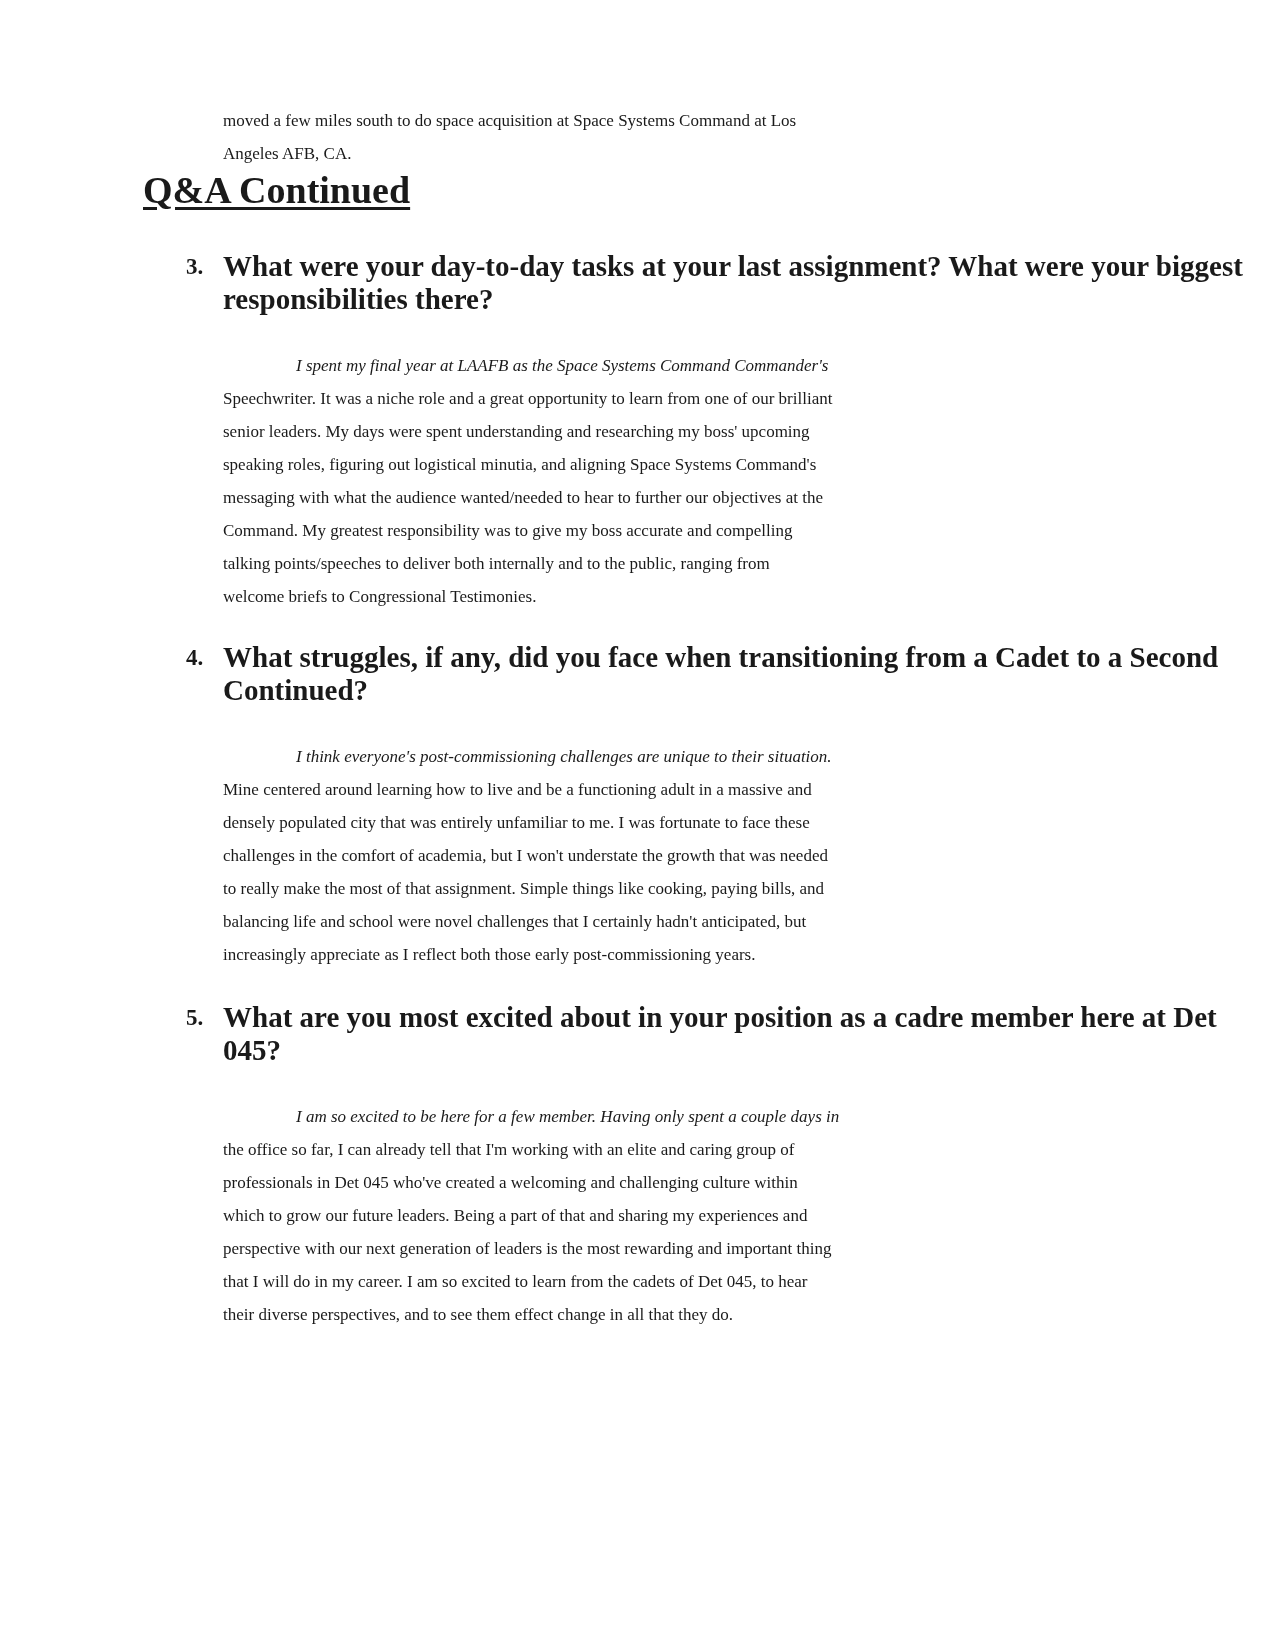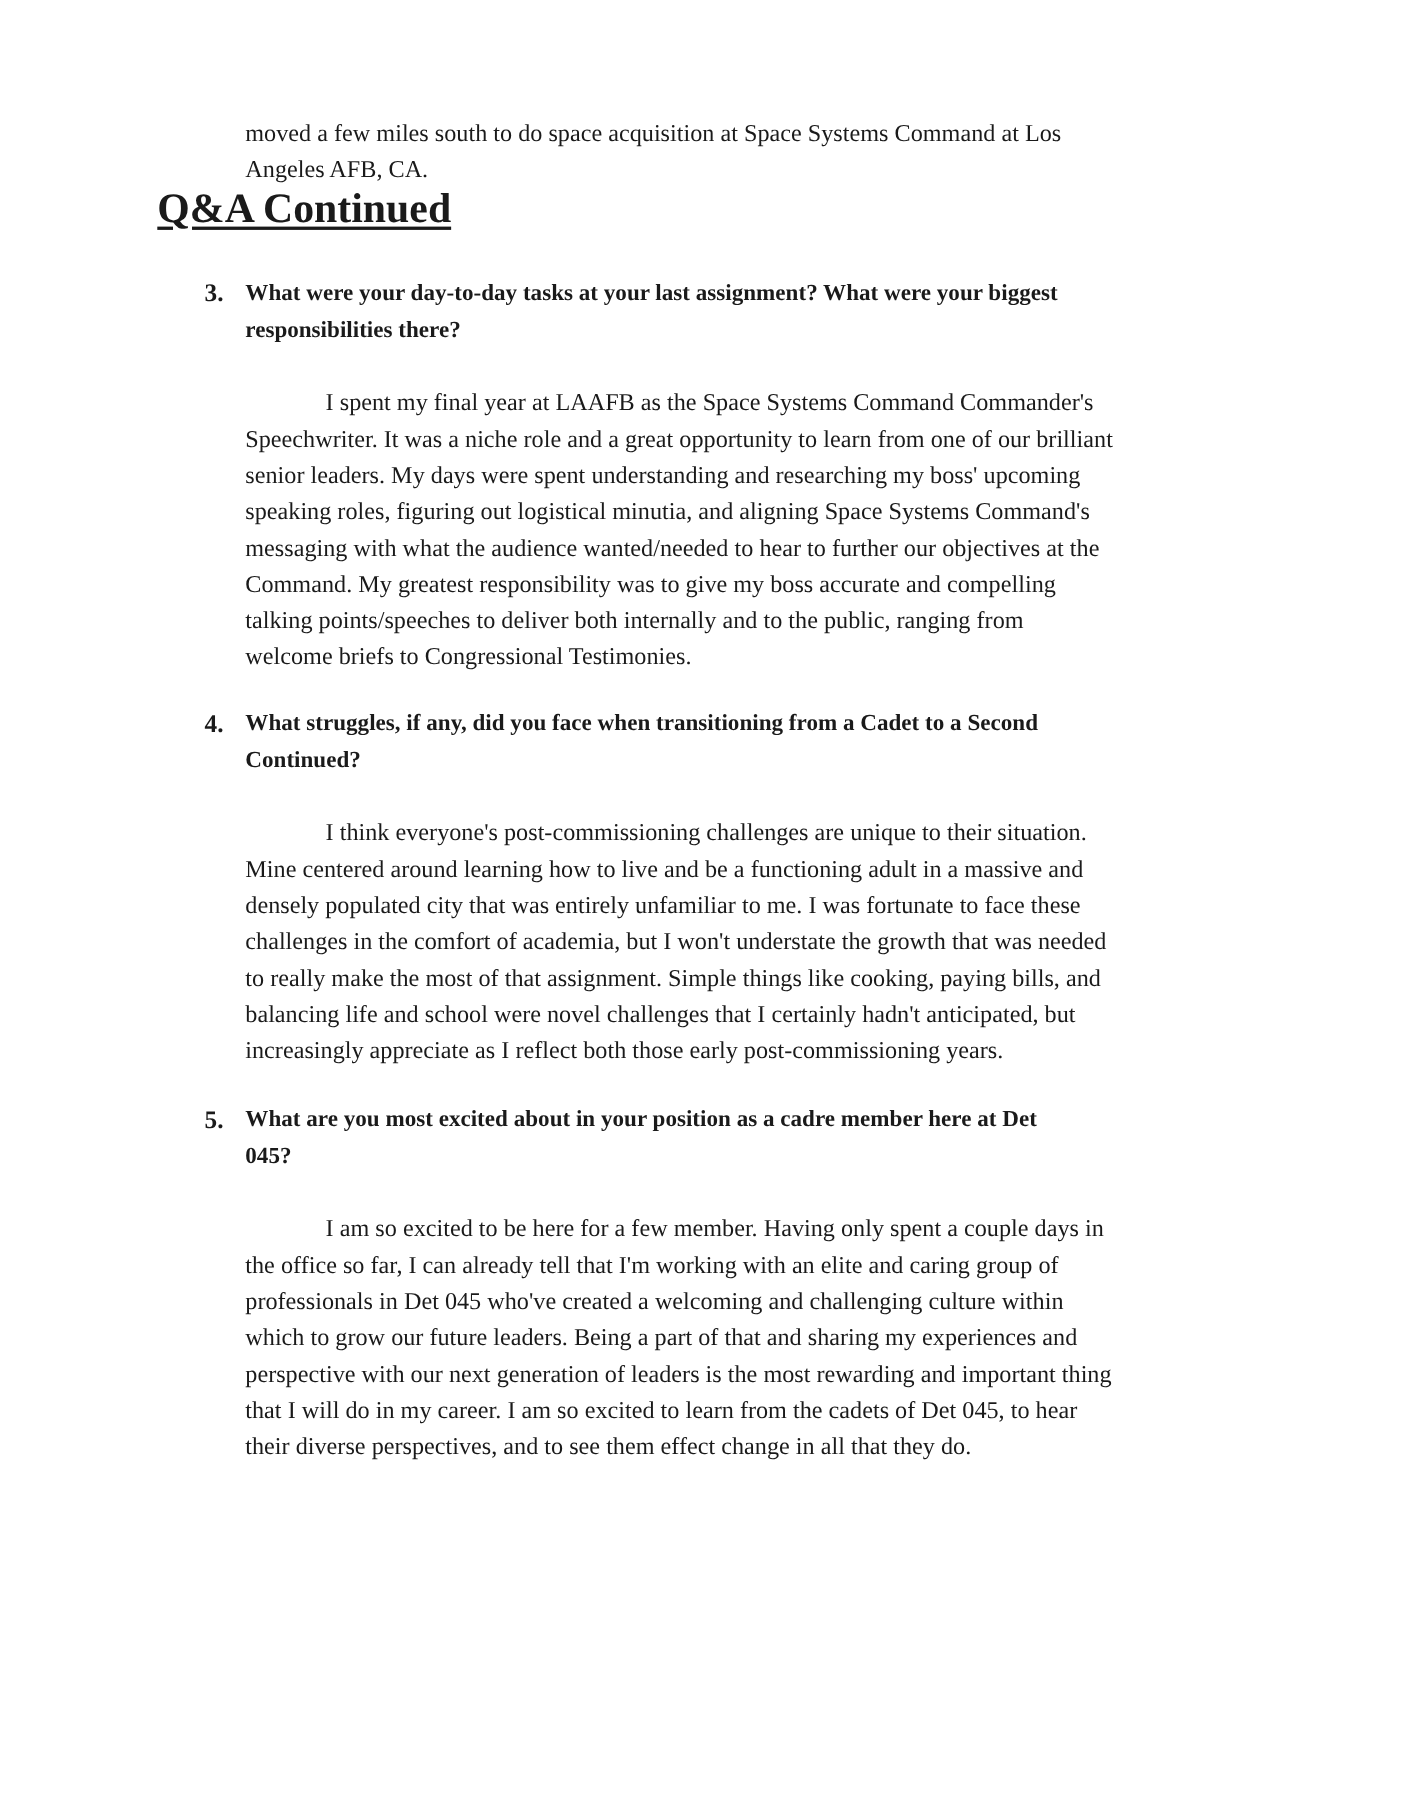--- a/index.html
+++ b/index.html
@@ -1,24 +1,24 @@
 <!DOCTYPE html>
 <html><head>
 <meta charset="utf-8">
 <style>
   html, body { margin: 0; padding: 0; background: #ffffff; }
   body { width: 1275px; height: 1650px; position: relative; overflow: hidden;
          font-family: "Liberation Serif", "DejaVu Serif", serif; color: #1a1a1a; }
-  .line { position: absolute; font-size: 22px; line-height: 33px; white-space: nowrap; }
+  .line { position: absolute; font-size: 17px; line-height: 33px; white-space: nowrap; }
   .heading { position: absolute; left: 143px; top: 170px; font-size: 38px; font-weight: bold;
              text-decoration: underline; text-underline-offset: 4px; line-height: 40px; }
   .qnum { position: absolute; left: 186px; font-size: 23px; font-weight: bold; line-height: 33px; }
-  .qline { position: absolute; left: 223px; font-size: 21px; font-weight: bold; line-height: 33px; white-space: nowrap; }
+  .qline { position: absolute; left: 223px; font-size: 29px; font-weight: bold; line-height: 33px; white-space: nowrap; }
   .aline { left: 223px; }
-  .indent { left: 296px; }
+  .indent { left: 296px; font-style: italic; }
 </style>
 </head>
 <body>
 
 <div class="line aline" style="top:104px">moved a few miles south to do space acquisition at Space Systems Command at Los</div>
 <div class="line aline" style="top:137px">Angeles AFB, CA.</div>
 
 <div class="heading">Q&amp;A Continued </div>
 
 <div>

